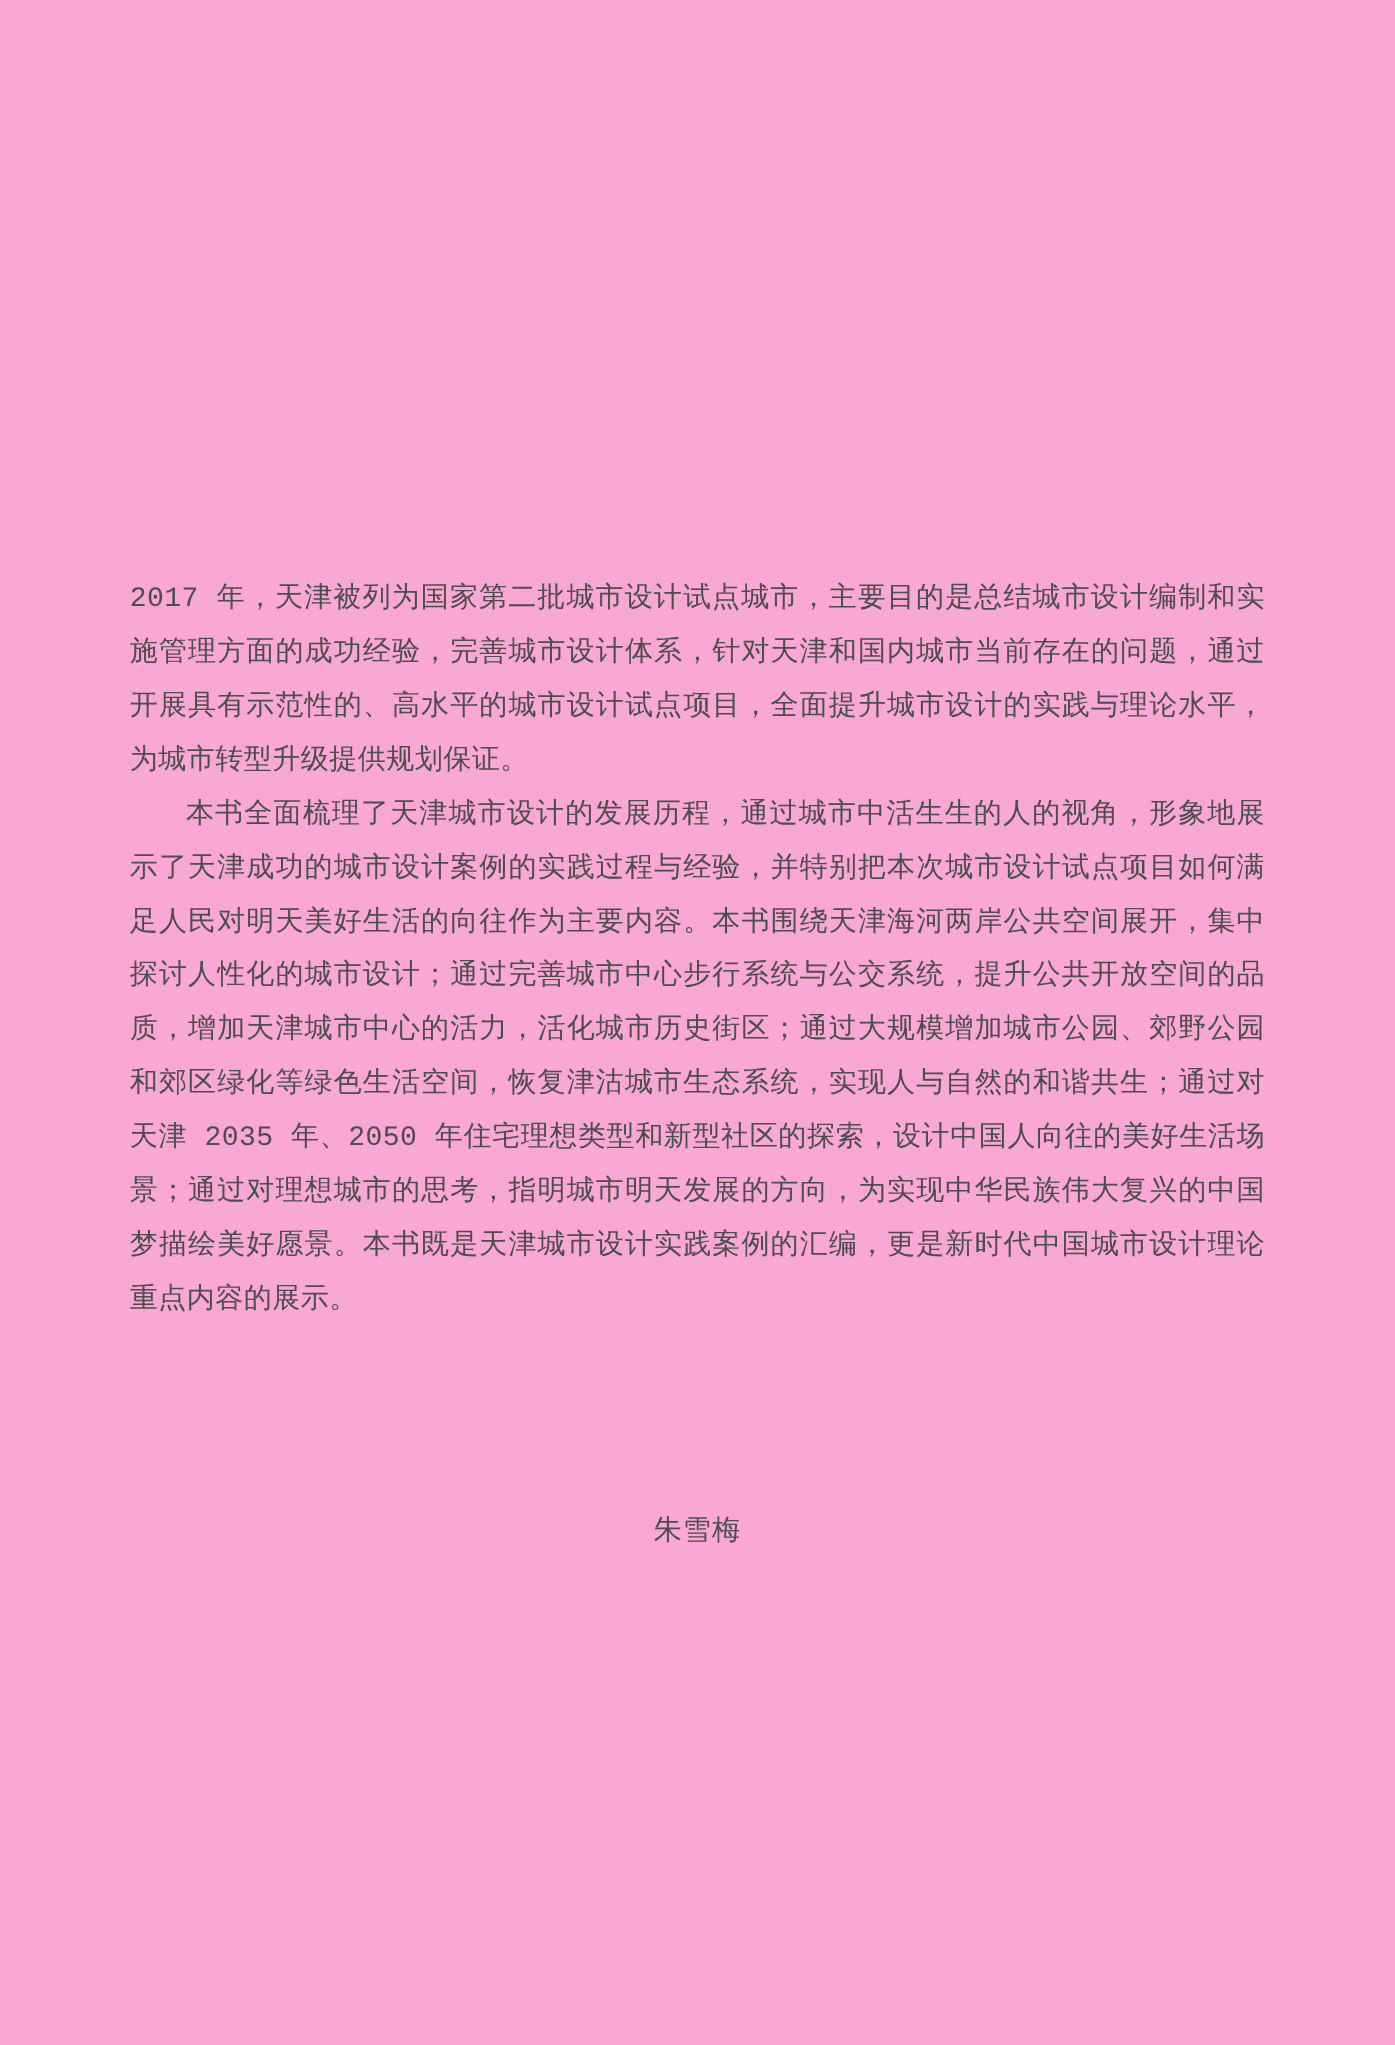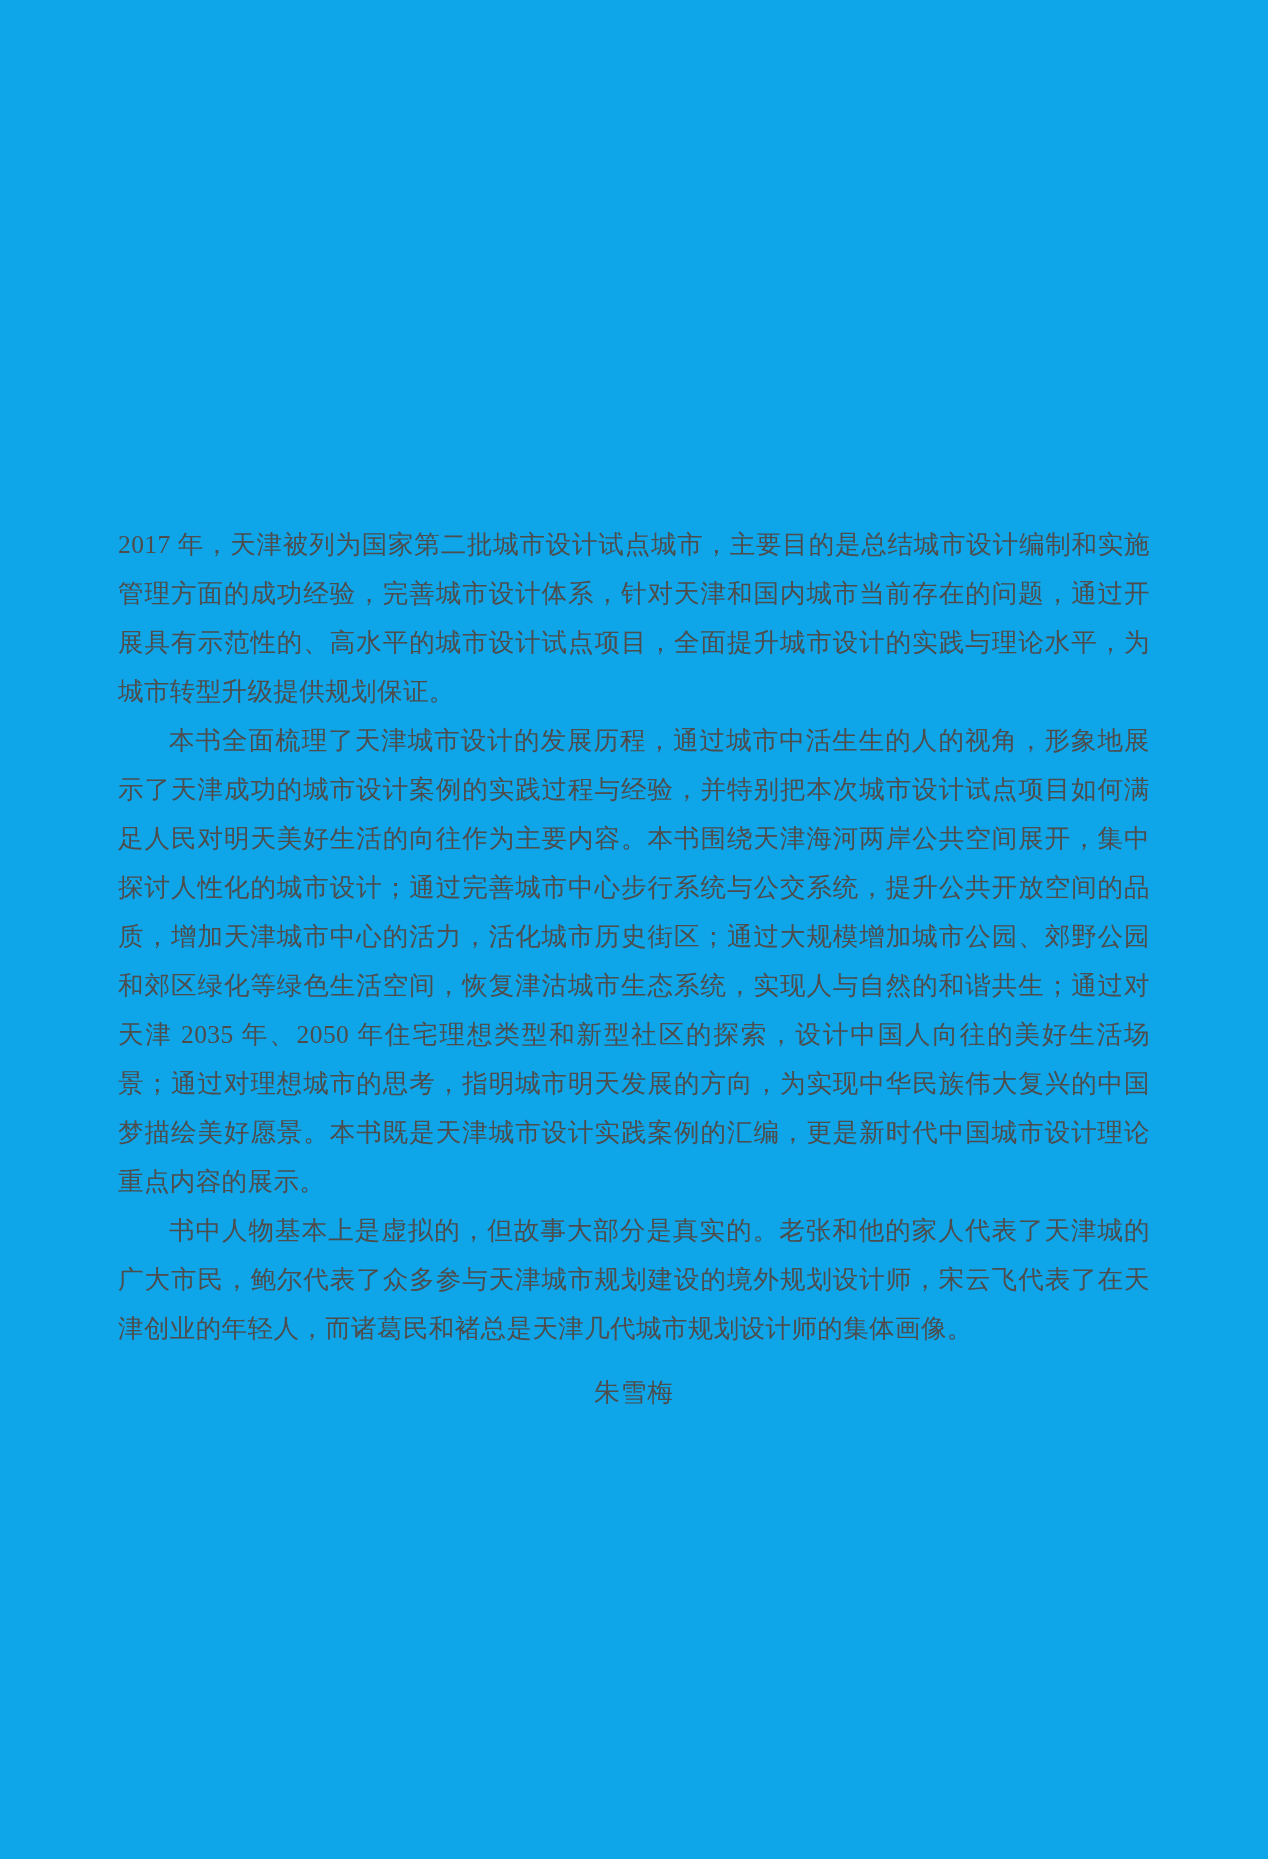--- a/index.html
+++ b/index.html
@@ -4,23 +4,23 @@
 <style>
   html, body {
     margin: 0;
     padding: 0;
     background: #ffffff;
   }
   .page {
     position: relative;
     width: 1268px;
     height: 1859px;
-    background: #0ea5e9;
+    background: #f9a8d4;
     box-sizing: border-box;
-    font-family: Liberation Serif, serif;
+    font-family: Liberation Mono, monospace;
     color: #4a4a4a;
     overflow: hidden;
     padding-left: 43px;
   }
   .content {
     position: absolute;
     left: 118px;
     top: 520px;
     width: 1032px;
   }
@@ -48,16 +48,15 @@
     color: #4d4d4d;
   }
 </style>
 </head>
 <body>
 
 <div class="page">
   <div class="content">
     <p class="para">2017 年，天津被列为国家第二批城市设计试点城市，主要目的是总结城市设计编制和实施管理方面的成功经验，完善城市设计体系，针对天津和国内城市当前存在的问题，通过开展具有示范性的、高水平的城市设计试点项目，全面提升城市设计的实践与理论水平，为城市转型升级提供规划保证。</p>
     <p class="para indent">本书全面梳理了天津城市设计的发展历程，通过城市中活生生的人的视角，形象地展示了天津成功的城市设计案例的实践过程与经验，并特别把本次城市设计试点项目如何满足人民对明天美好生活的向往作为主要内容。本书围绕天津海河两岸公共空间展开，集中探讨人性化的城市设计；通过完善城市中心步行系统与公交系统，提升公共开放空间的品质，增加天津城市中心的活力，活化城市历史街区；通过大规模增加城市公园、郊野公园和郊区绿化等绿色生活空间，恢复津沽城市生态系统，实现人与自然的和谐共生；通过对天津 2035 年、2050 年住宅理想类型和新型社区的探索，设计中国人向往的美好生活场景；通过对理想城市的思考，指明城市明天发展的方向，为实现中华民族伟大复兴的中国梦描绘美好愿景。本书既是天津城市设计实践案例的汇编，更是新时代中国城市设计理论重点内容的展示。</p>
-    <p class="para indent">书中人物基本上是虚拟的，但故事大部分是真实的。老张和他的家人代表了天津城的广大市民，鲍尔代表了众多参与天津城市规划建设的境外规划设计师，宋云飞代表了在天津创业的年轻人，而诸葛民和褚总是天津几代城市规划设计师的集体画像。</p>
   </div>
   <div class="signature">朱雪梅</div>
 </div>
 
 </body></html>

